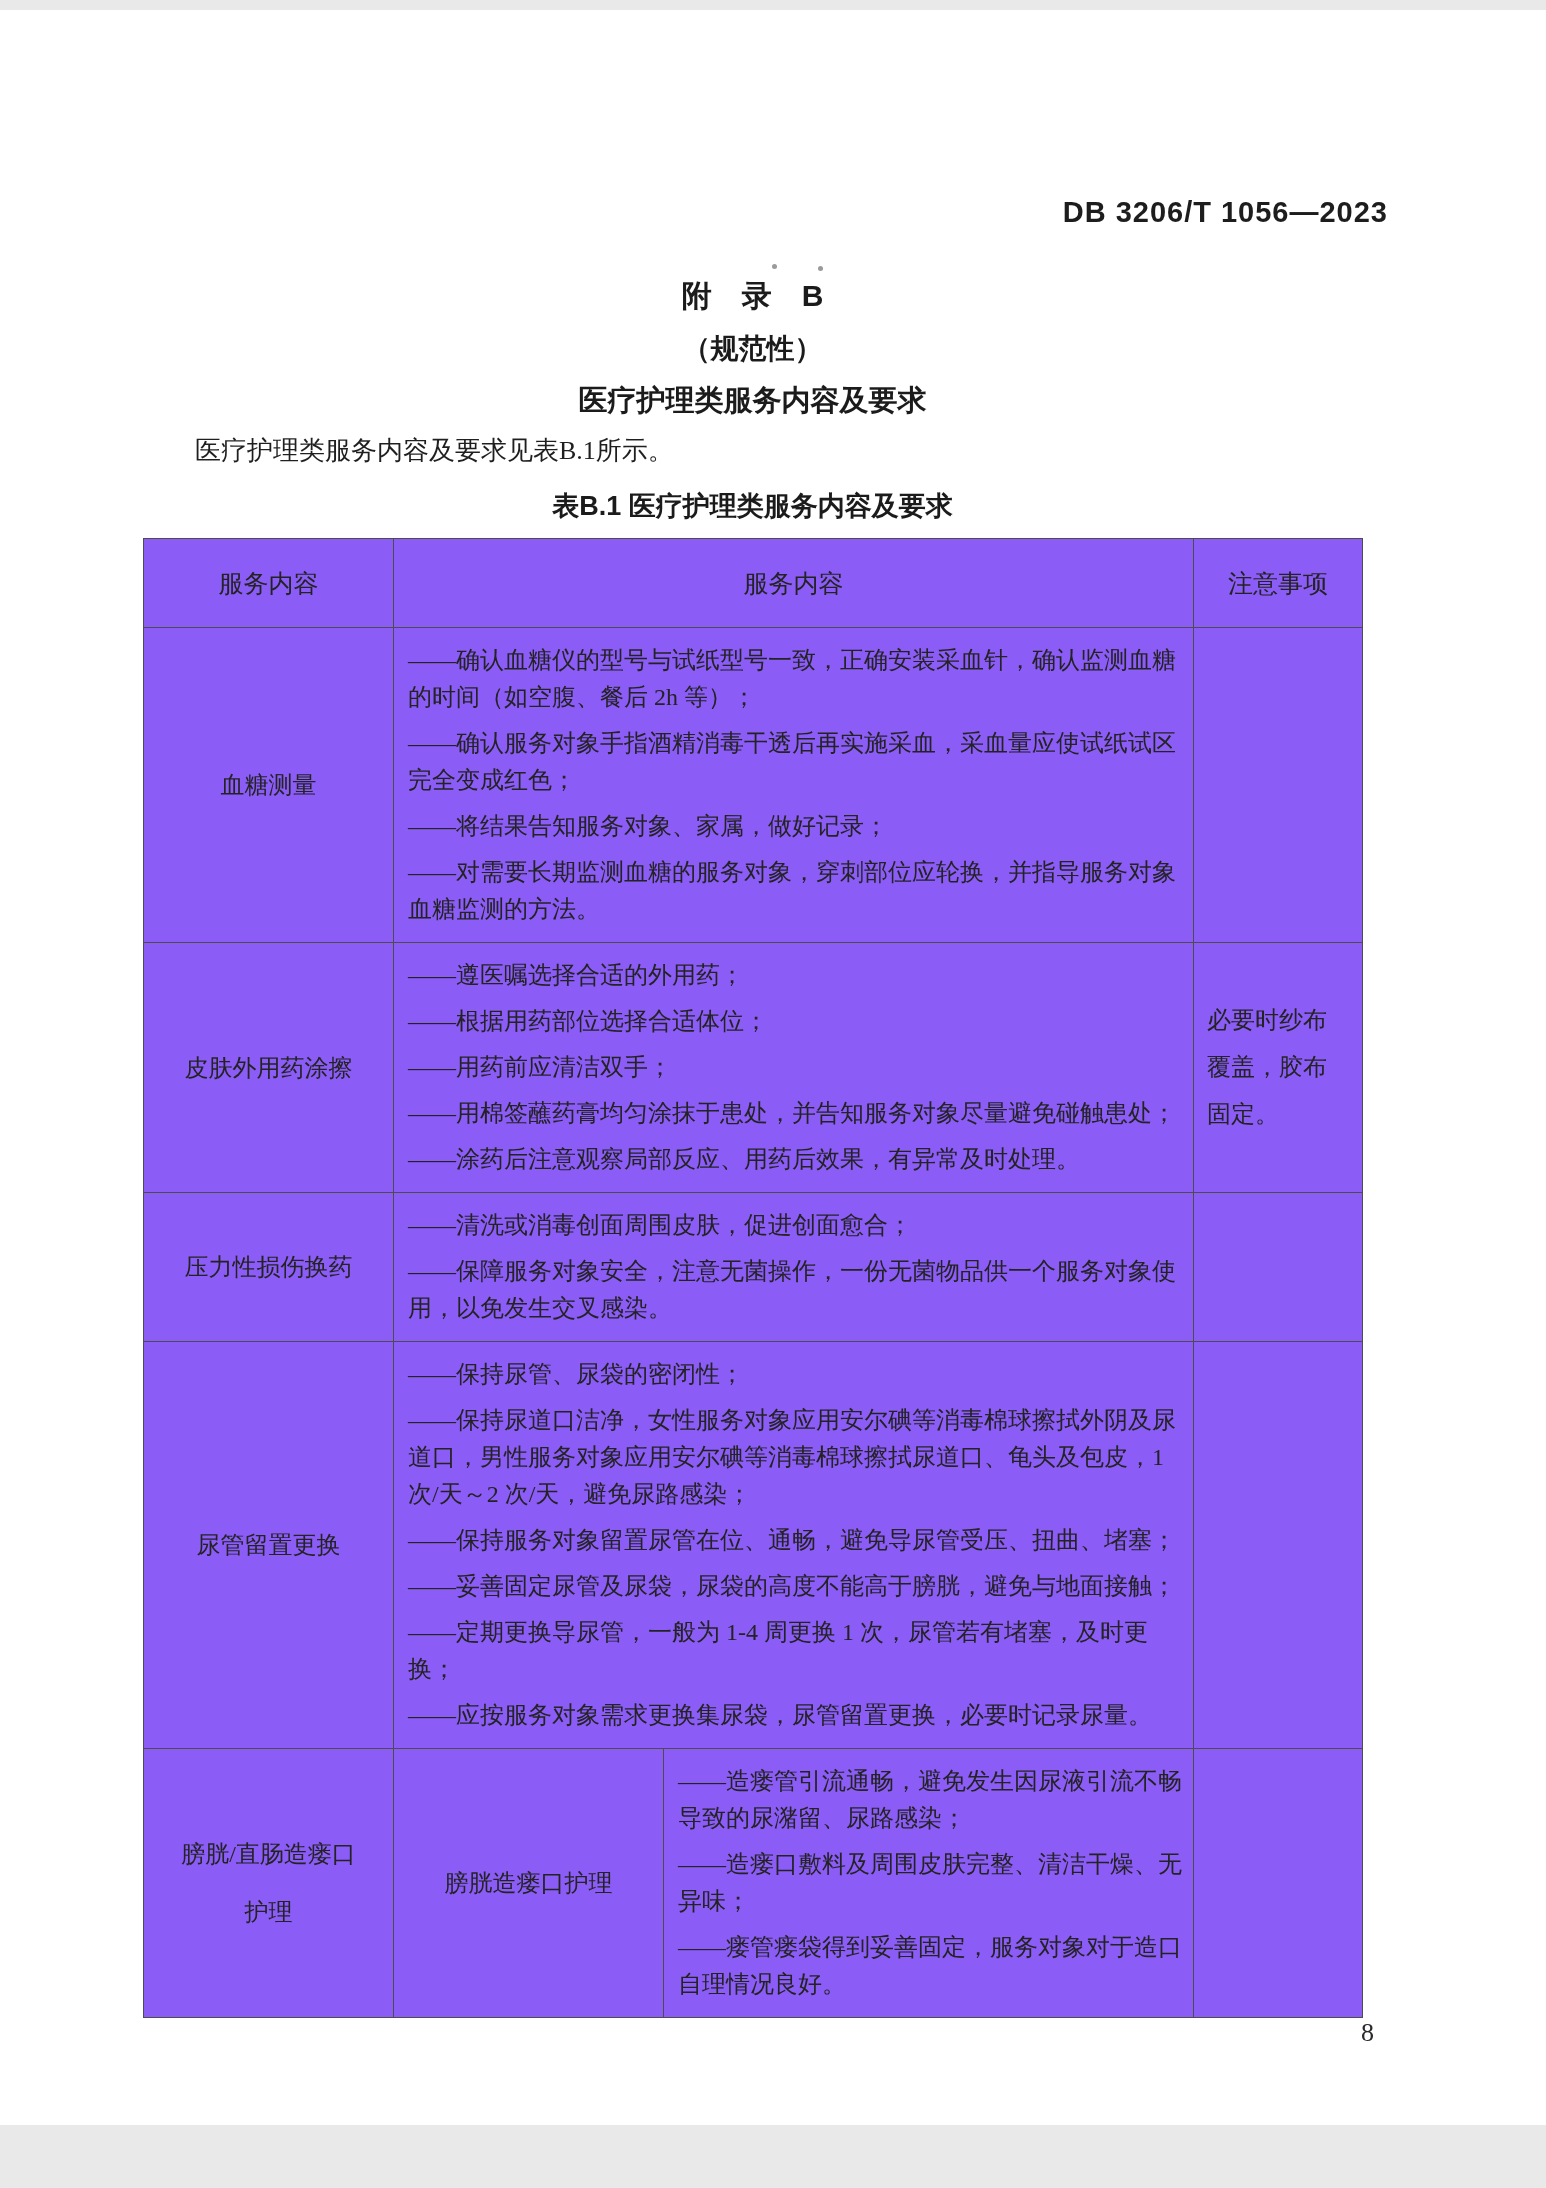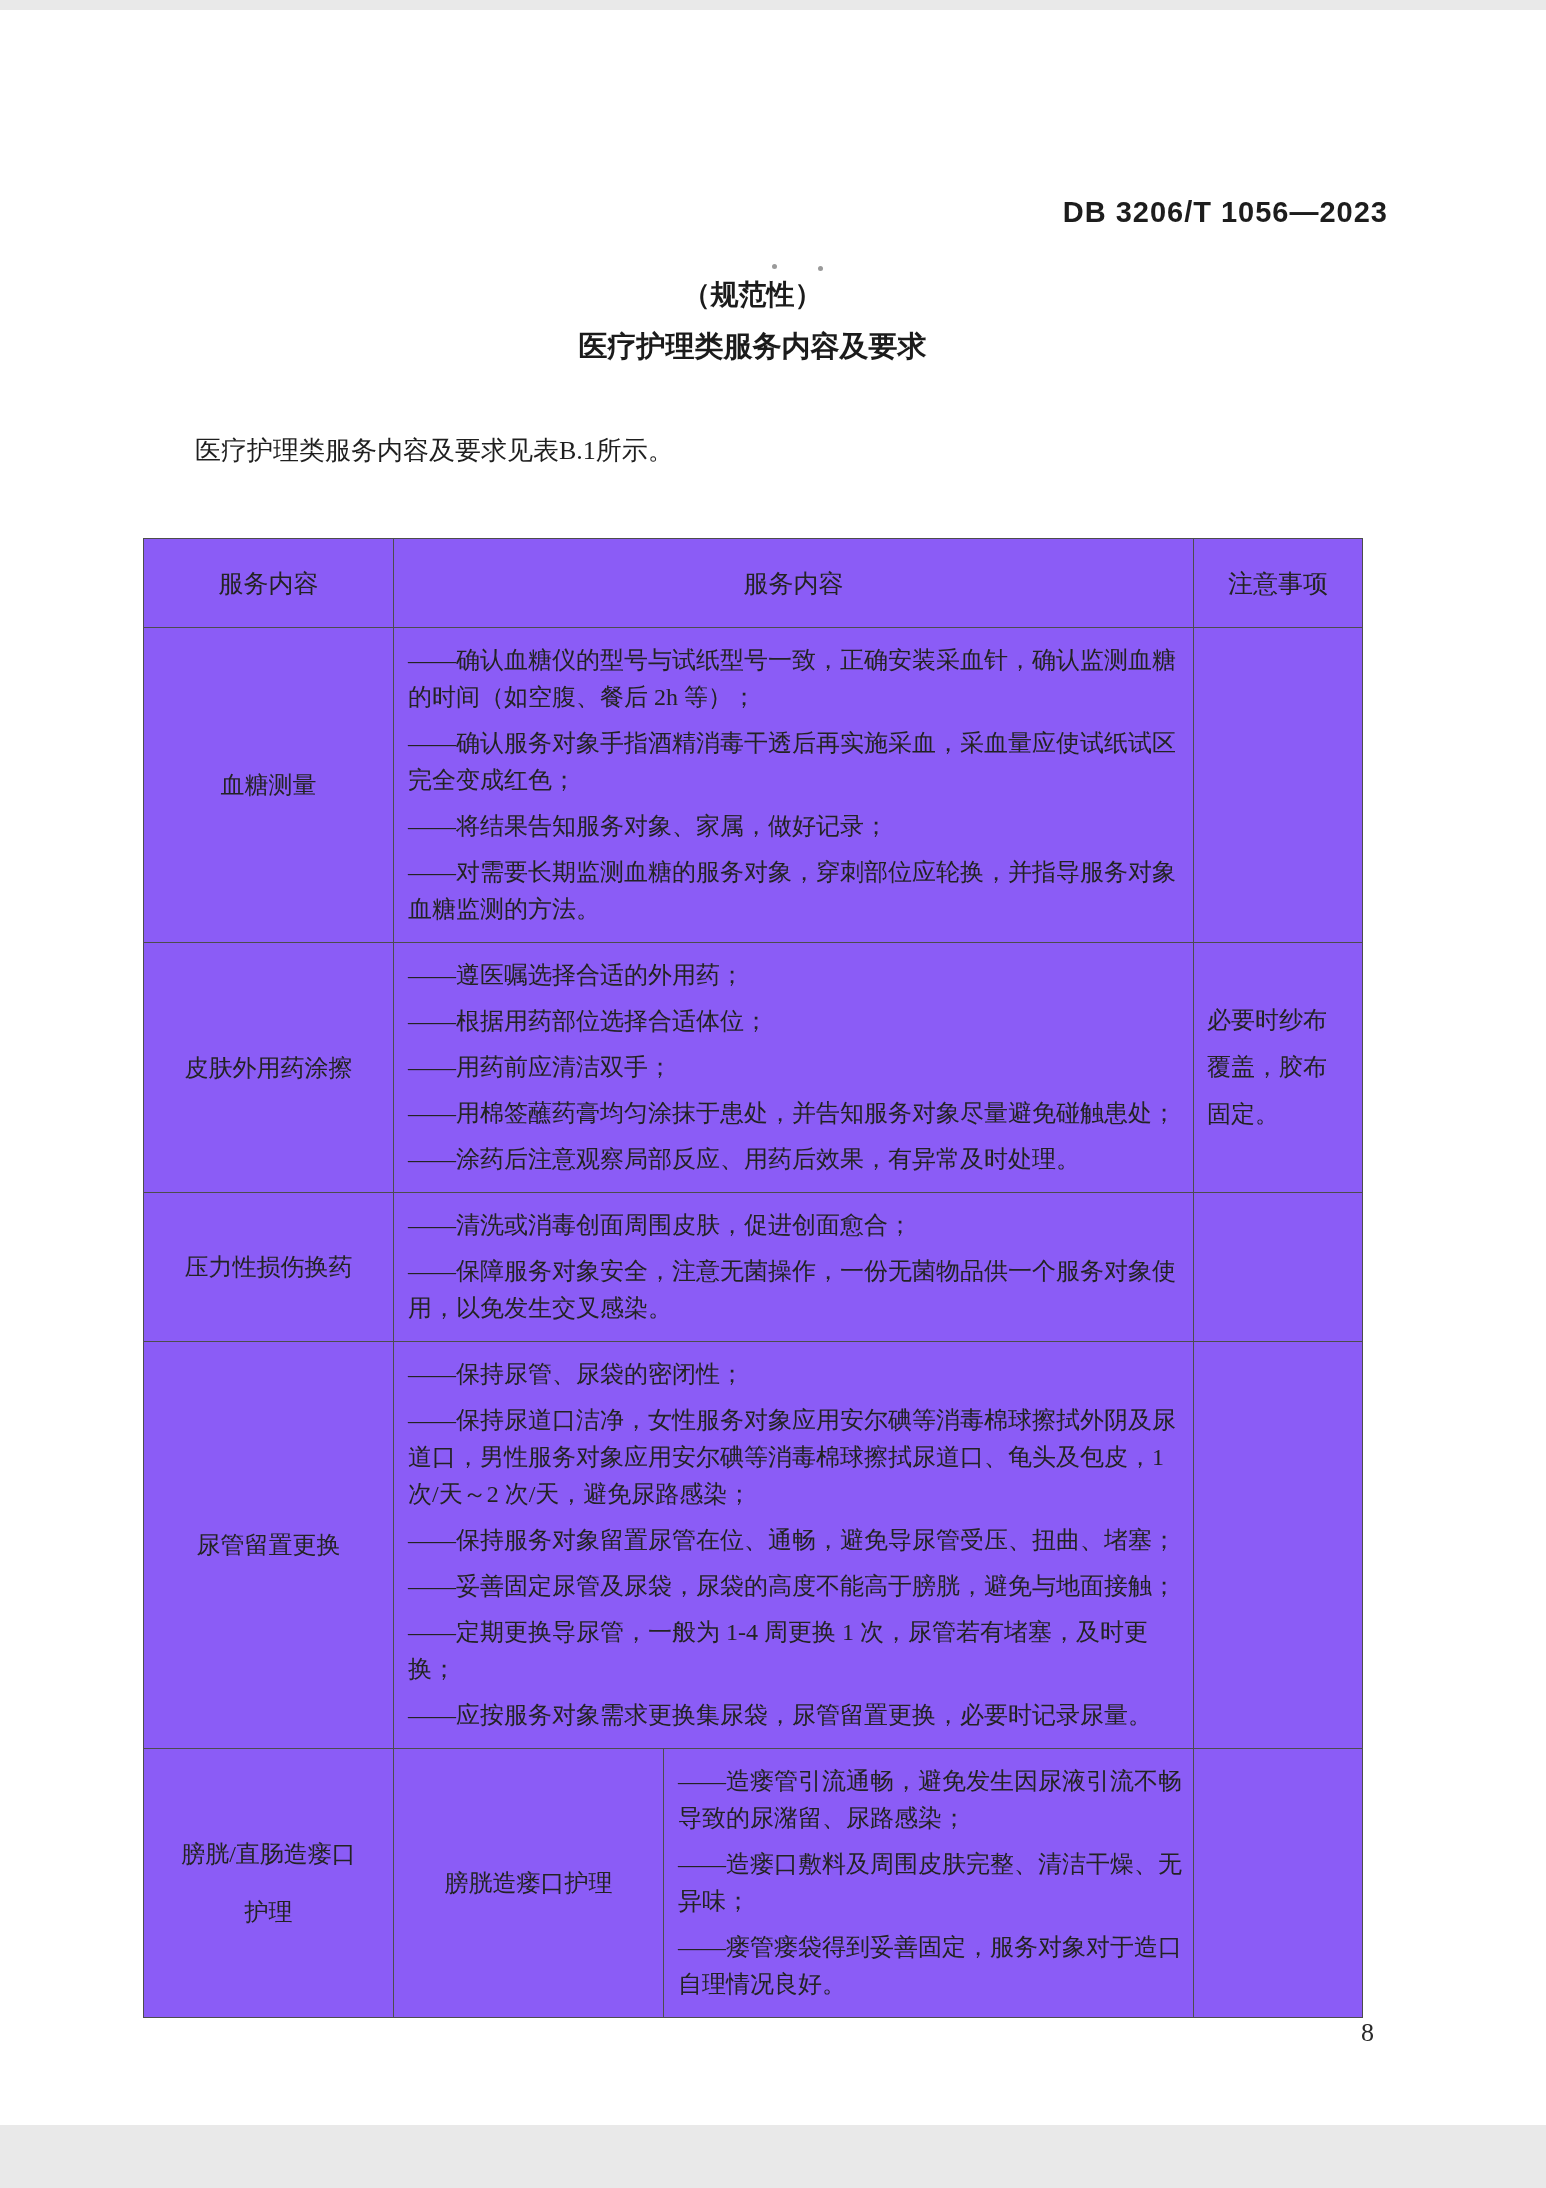--- a/index.html
+++ b/index.html
@@ -86,26 +86,28 @@
 </head>
 <body>
 
 <div class="page">
 
   <div class="doc-number">DB 3206/T 1056—2023</div>
 
   <div class="scan-dots"></div>
 
   <div class="titles">
+    <div class="t1">附　录　B</div>
     <div class="t2">（规范性）</div>
     <div class="t3">医疗护理类服务内容及要求</div>
   </div>
 
   <p class="intro">医疗护理类服务内容及要求见表B.1所示。</p>
 
+  <div class="table-caption">表B.1 医疗护理类服务内容及要求</div>
 
   <table class="svc-table">
     <colgroup>
       <col style="width:250px">
       <col style="width:270px">
       <col style="width:530px">
       <col style="width:169px">
     </colgroup>
     <tbody>
       <tr>

